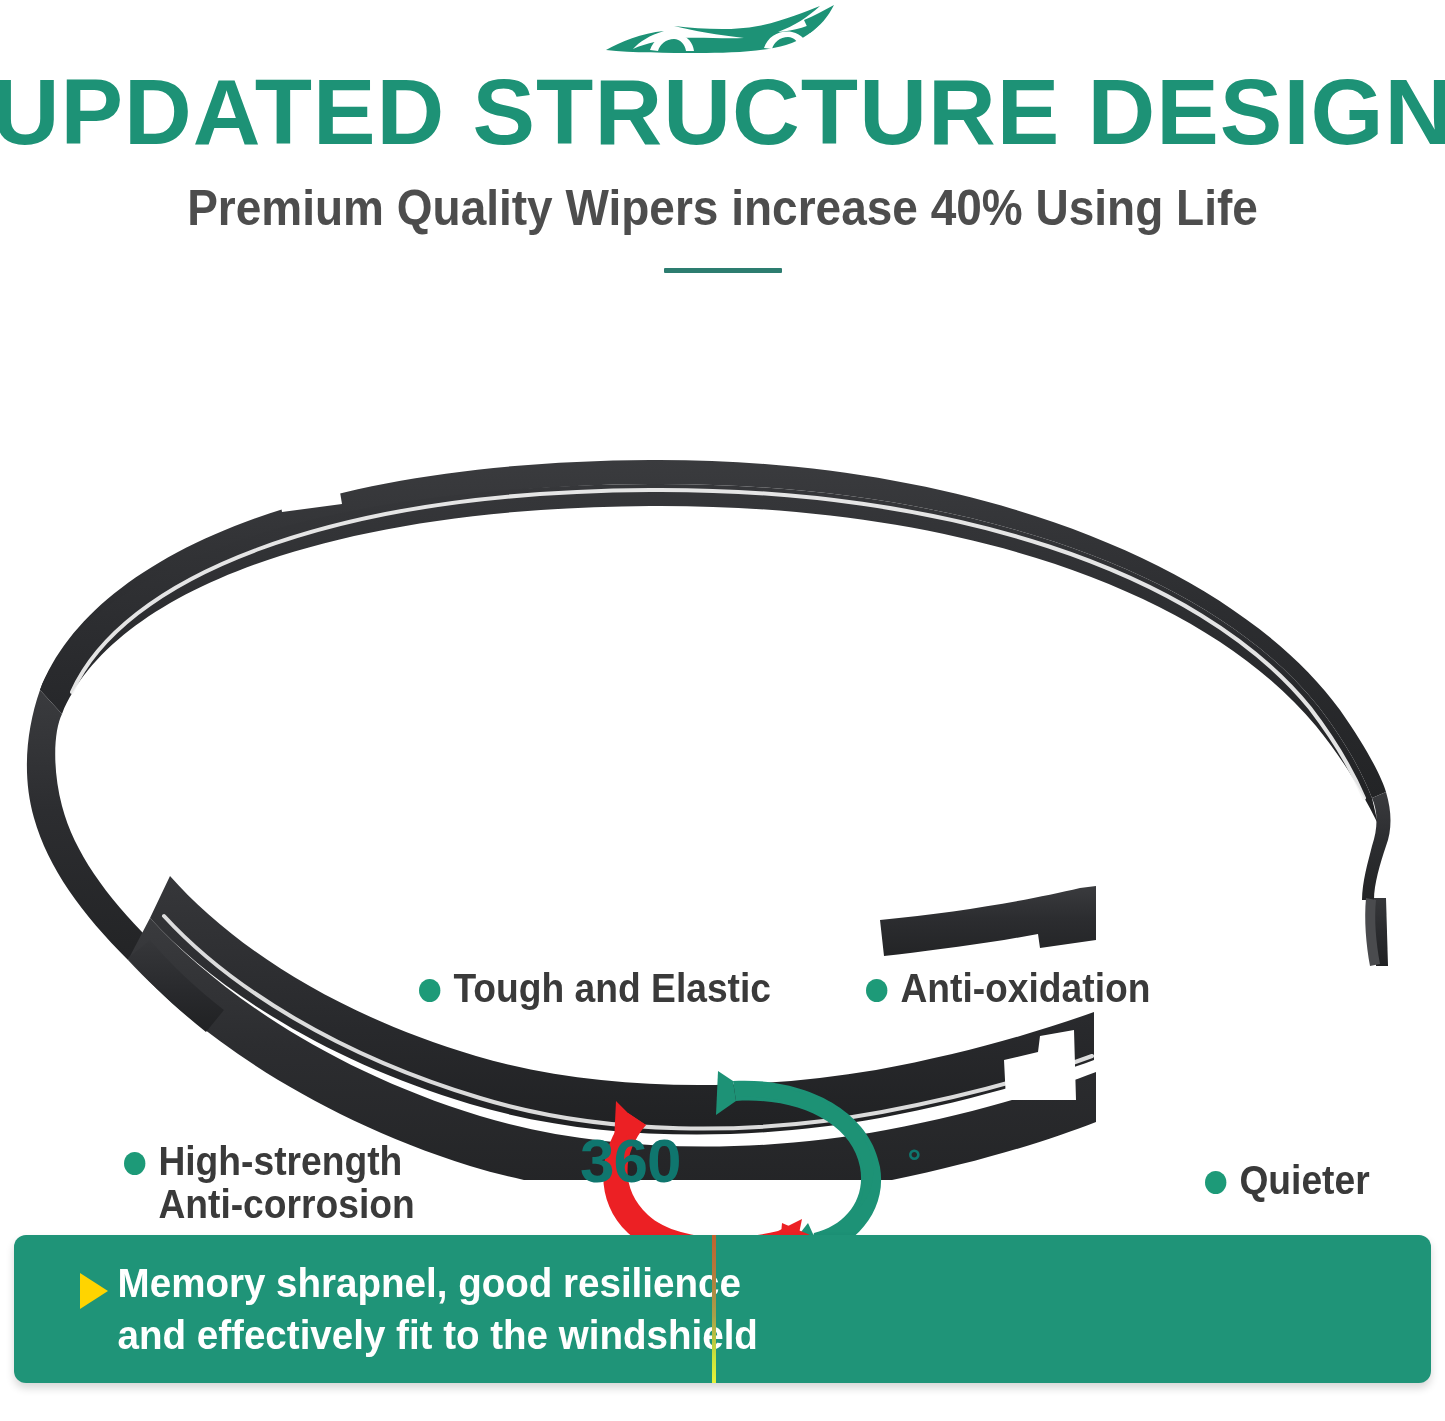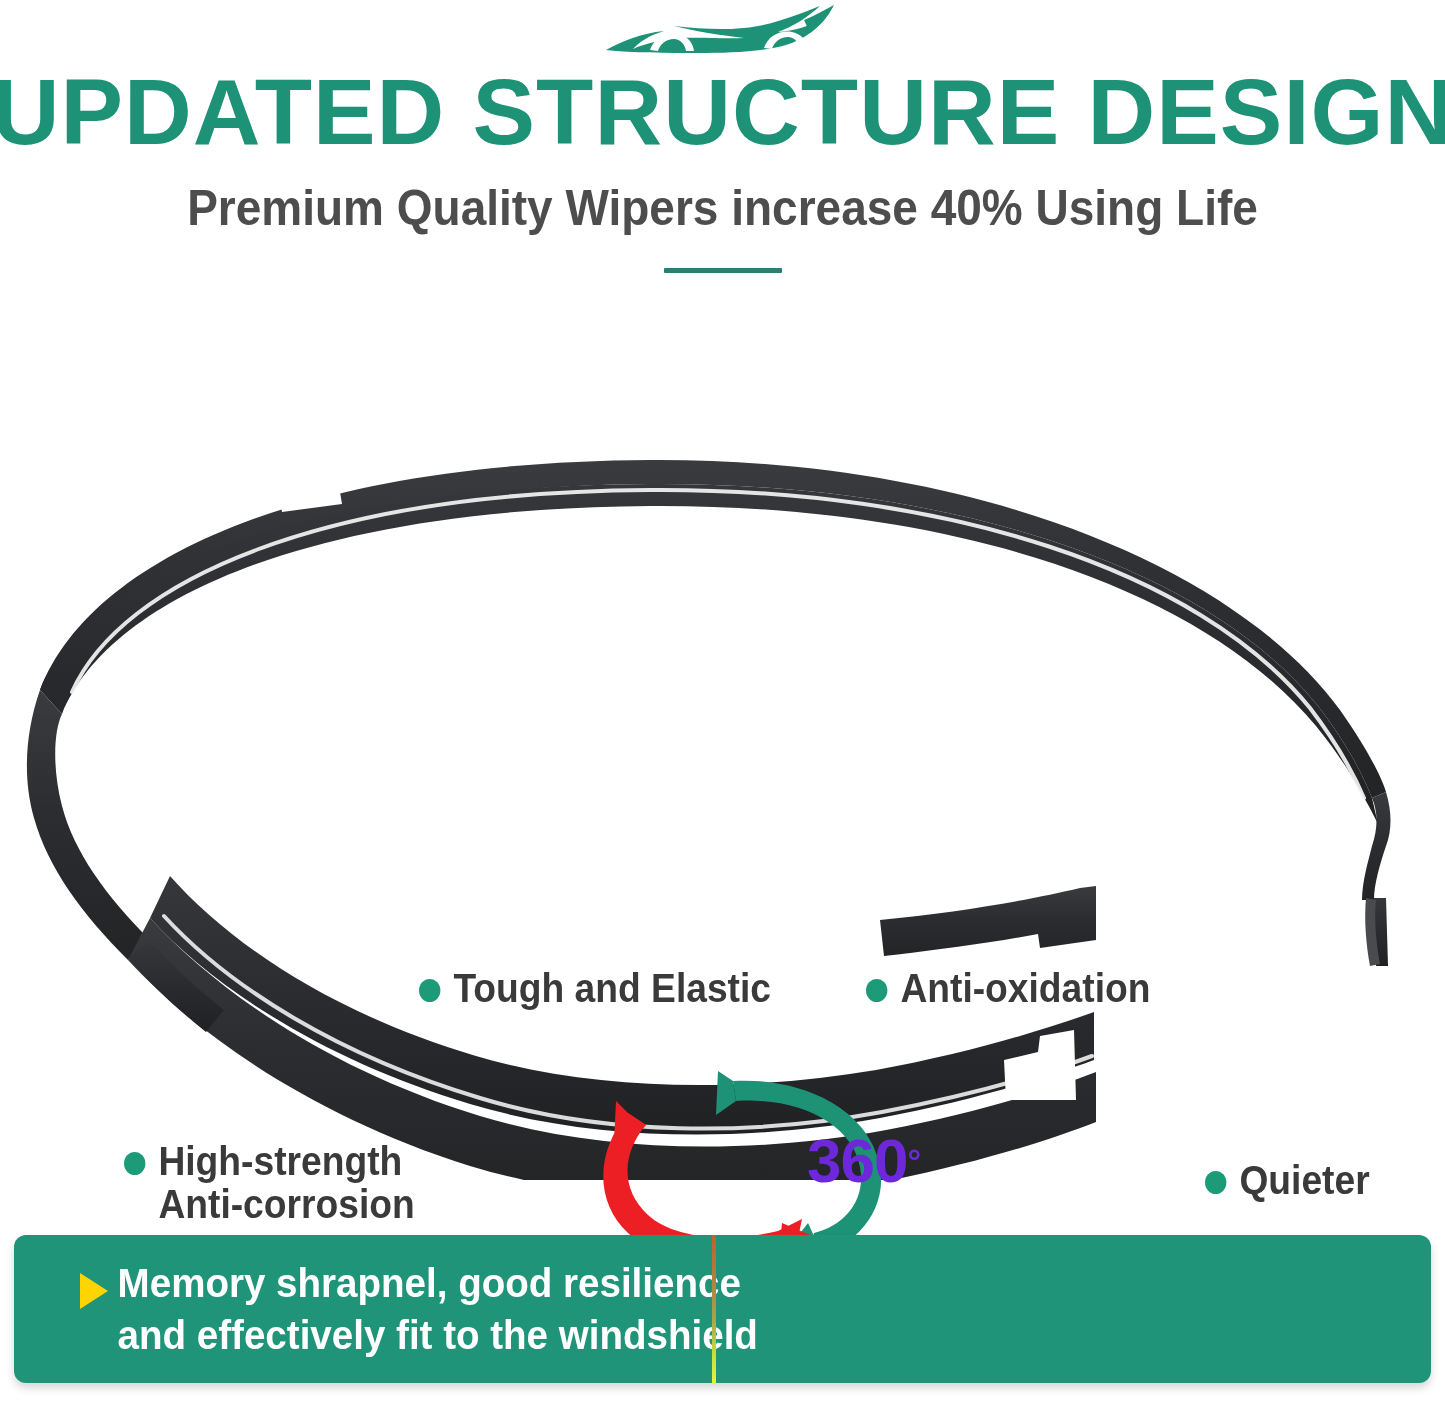--- a/index.html
+++ b/index.html
@@ -127,26 +127,26 @@
   }
 
   #badge-360-text {
     position: absolute;
     left: 0;
     top: 0;
     width: 350px;
     height: 215px;
     display: flex;
     align-items: center;
-    justify-content: flex-end;
+    justify-content: space-between;
     font-family: "Liberation Sans Narrow", "Liberation Sans", sans-serif;
     font-weight: bold;
     font-size: 62px;
     letter-spacing: -1px;
-    color: #6d28d9;
+    color: #0f766e;
     padding-left: 10px;
     padding-bottom: 4px;
     pointer-events: none;
   }
 
   #badge-360-text .deg {
     font-size: 34px;
     vertical-align: super;
     line-height: 1;
   }

